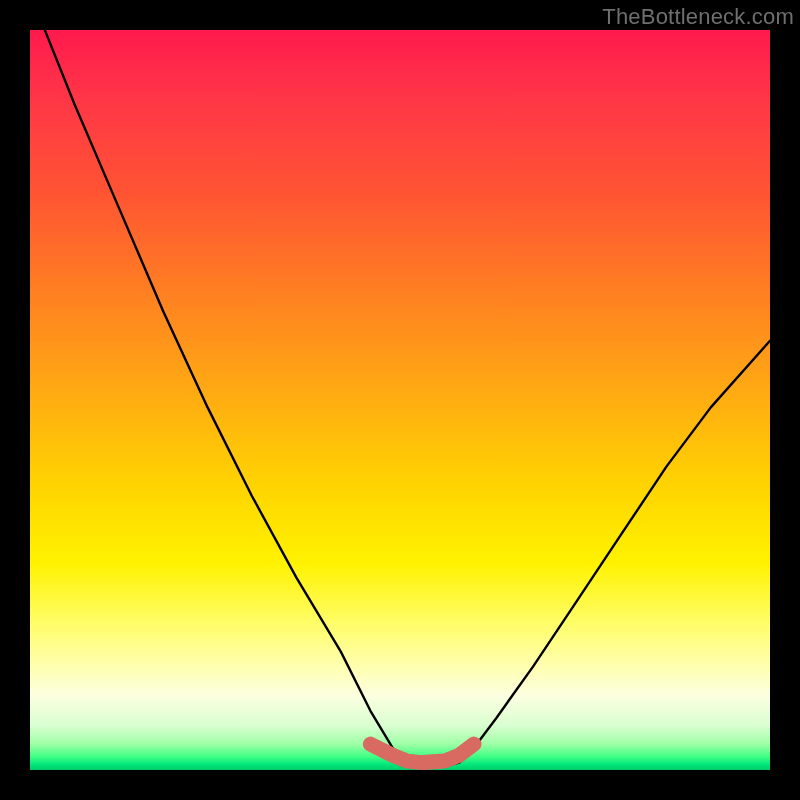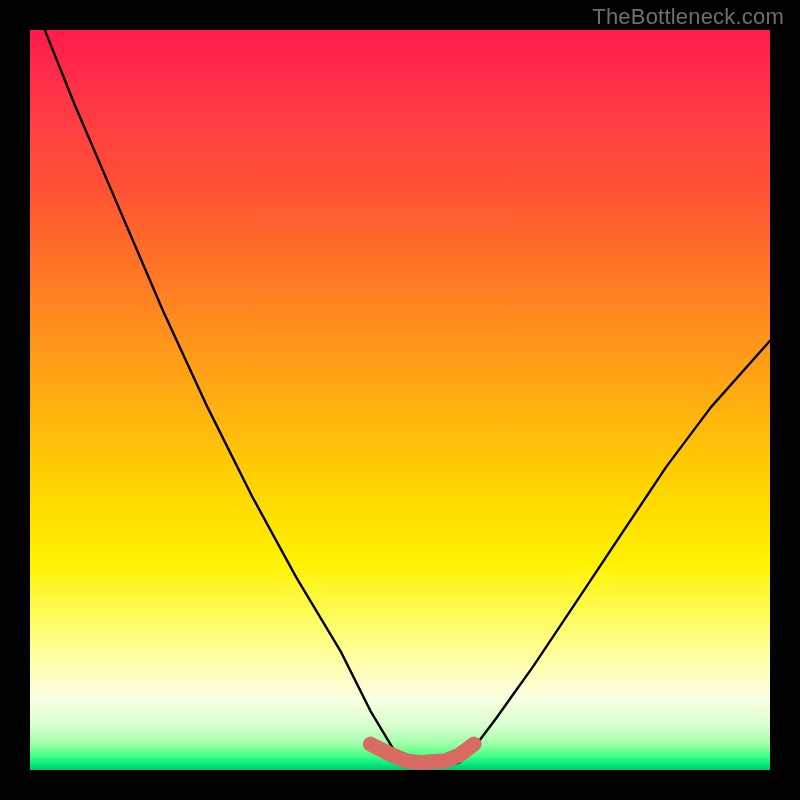--- a/index.html
+++ b/index.html
@@ -13,21 +13,21 @@
   }
   .frame {
     position: relative;
     width: 800px;
     height: 800px;
     background: #000;
   }
   .watermark {
     position: absolute;
     top: 4px;
-    right: 16px;
+    right: 6px;
     color: #6f6f6f;
     font-size: 22px;
     font-weight: 500;
     letter-spacing: 0.2px;
     z-index: 10;
   }
   .plot-area {
     position: absolute;
     left: 30px;
     top: 30px;

